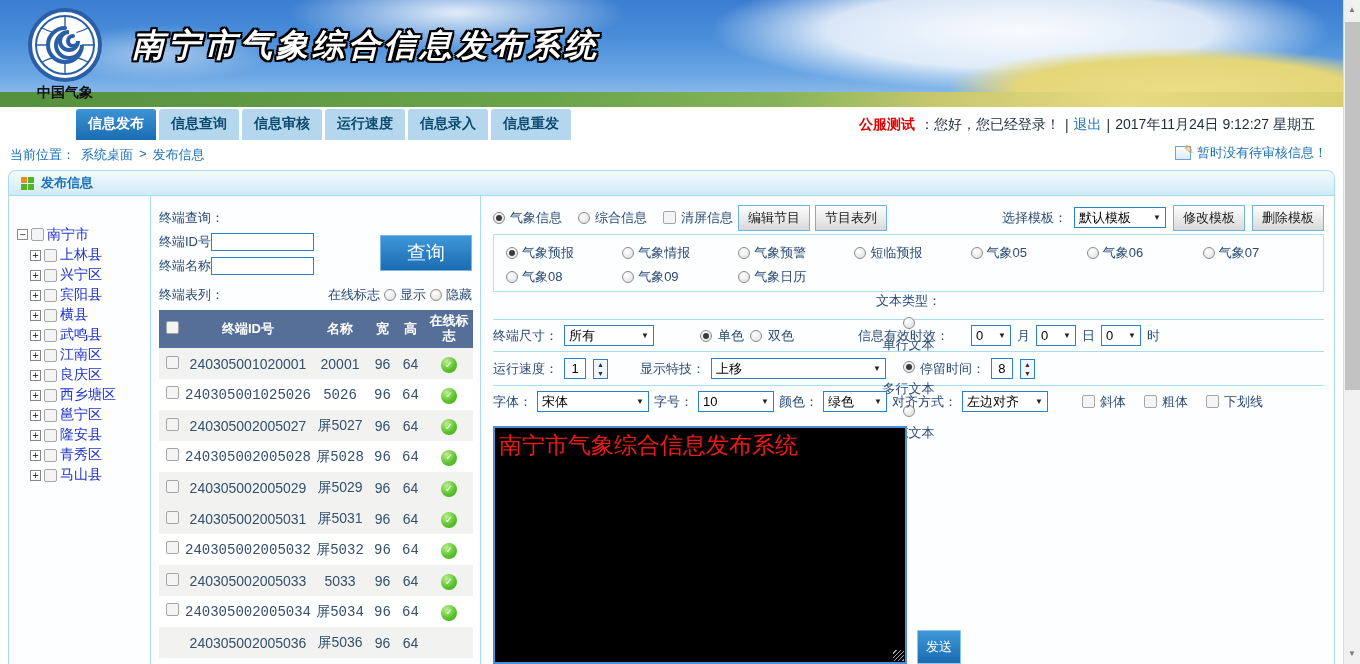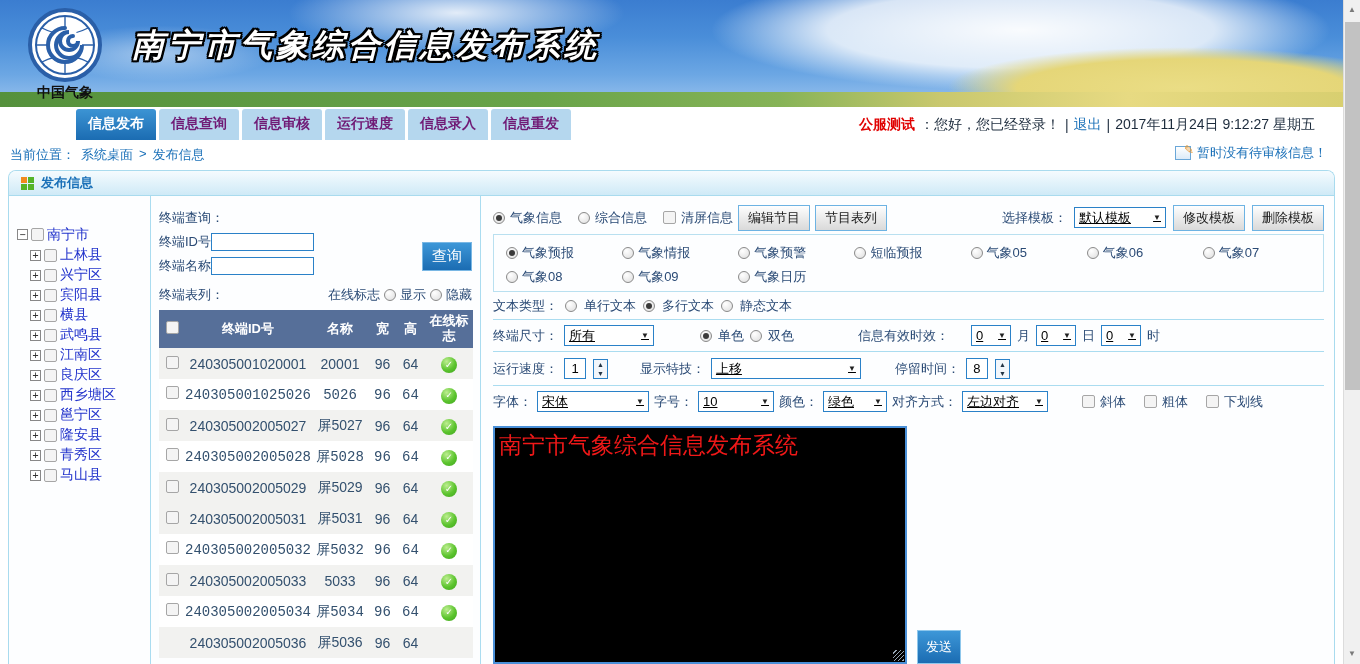--- a/index.html
+++ b/index.html
@@ -20,21 +20,21 @@
   .logo { position:absolute; left:26px; top:6px; }
   .logo-caption { position:absolute; left:22px; top:84px; width:86px; text-align:center;
     font-size:14px; font-weight:bold; color:#101010; }
   .header-title { position:absolute; left:132px; top:24px; font-size:32px; font-weight:bold;
     font-style:italic; letter-spacing:4px; color:#fff;
     text-shadow:-2px -2px 0 #000,2px -2px 0 #000,-2px 2px 0 #000,2px 2px 0 #000,0 -2px 0 #000,0 2px 0 #000,-2px 0 0 #000,2px 0 0 #000; }
 
   
   .navbar { position:absolute; top:107px; left:0; width:1343px; height:33px; background:#fff; }
   .tabs { position:absolute; left:76px; top:2px; display:flex; gap:3px; align-items:flex-end; }
-  .tab { padding:6px 12px 7px; font-size:14px; font-weight:bold; background:#b5d7ee; color:#701a75;
+  .tab { padding:6px 12px 7px; font-size:14px; font-weight:bold; background:#b5d7ee; color:#0c4a6e;
     border-radius:3px 3px 0 0; cursor:pointer; }
   .tab.active { background:linear-gradient(180deg,#3c94d4,#1b6cb2); color:#fff; }
   .nav-right { position:absolute; right:28px; top:9px; font-size:14px; color:#1c2b3c;
     display:flex; align-items:center; gap:5px; white-space:nowrap; }
   .nav-user { color:#e00000; font-weight:bold; }
   .nav-logout { color:#1a70b8; cursor:pointer; }
 
   
   .crumbrow { position:absolute; top:140px; left:0; width:1343px; height:27px; font-size:13px; }
   .crumb { position:absolute; left:10px; top:6px; color:#1a70b8; display:flex; gap:6px; }
@@ -61,22 +61,22 @@
   .tchildren .titem { height:20px; }
   .exp { width:11px; height:11px; border:1px solid #888; background:#fff; font-size:10px; line-height:9px;
     text-align:center; color:#333; flex:none; font-family:"DejaVu Sans Mono",monospace; }
   .cb { width:13px; height:13px; border:1px solid #a6a6a6; background:#f4f4f4; border-radius:2px; flex:none; display:inline-block; }
 
   
   .mid-col { width:330px; border-right:1px solid #aadcf0; padding:10px 8px 0 8px; position:relative;
     color:#2a4a75; font-size:13px; }
   .fline { height:24px; display:flex; align-items:center; }
   .tinput { width:103px; height:18px; border:1px solid #2a81c8; background:#fff; font-size:12px; padding:0 2px; }
-  .search-btn { position:absolute; right:8px; top:46px; background:linear-gradient(180deg,#3d97d8,#1b6cb2);
-    border:1px solid #79b7e4; color:#fff; font-size:15px; padding:4px 9px; cursor:pointer; }
+  .search-btn { position:absolute; right:8px; top:39px; background:linear-gradient(180deg,#3d97d8,#1b6cb2);
+    border:1px solid #79b7e4; color:#fff; font-size:19px; padding:4px 26px; cursor:pointer; }
   .list-line { display:flex; align-items:center; margin-top:7px; height:20px; }
   .list-right { margin-left:auto; display:flex; align-items:center; gap:4px; }
   .r { width:12px; height:12px; border:1px solid #8a8a8a; border-radius:50%;
     background:radial-gradient(circle at 35% 30%,#fff,#ddd); display:inline-block; flex:none; }
   .r.s::after { content:""; display:block; width:6px; height:6px; margin:2px; border-radius:50%; background:#3a3a3a; }
   table.term { margin-top:5px; width:314px; border-collapse:collapse; table-layout:fixed; }
   table.term th { background:#566f99; color:#fff; font-size:13px; font-weight:bold; height:38px;
     text-align:center; padding:0 1px; line-height:1.15; }
   table.term td { height:31px; text-align:center; font-size:14px; color:#33506e; overflow:hidden; white-space:nowrap; }
   table.term tr.odd { background:#f2f2f0; }
@@ -87,26 +87,26 @@
 
   
   .right-col { flex:1; padding:9px 10px 0 12px; position:relative; font-size:13px; color:#2a4a75; }
   .lbl { white-space:nowrap; }
   .rowa { display:flex; align-items:center; gap:5px; height:25px; }
   .rowa .gap { width:6px; }
   .btn { border:1px solid #6db3e3; background:linear-gradient(180deg,#fefefe,#d9d9d9);
     color:#1b1b1b; font-size:13px; padding:3px 9px; cursor:pointer; white-space:nowrap; }
   .rowa-right { margin-left:auto; display:flex; align-items:center; gap:7px; }
   .sel { display:inline-flex; align-items:center; justify-content:space-between; border:1px solid #2a81c8;
-    background:#fff; height:21px; padding:0 4px; font-size:13px; color:#000; cursor:pointer; white-space:nowrap;text-decoration:underline; }
+    background:#fff; height:21px; padding:0 4px; font-size:13px; color:#000; cursor:pointer; white-space:nowrap; }
   .sel .ar { font-size:8px; color:#222; margin-left:5px; }
   .rowb { border:1px solid #b9e0f0; margin-top:4px; padding:8px 4px 5px 12px; display:grid;
     grid-template-columns:repeat(7,1fr); row-gap:5px; }
   .rowb .opt { display:flex; align-items:center; gap:4px; height:19px; }
-  .rowc { display:flex; align-items:center; gap:7px; height:28px; border-bottom:1px solid #aadcf0; }
+  .rowc { display:flex; align-items:center; gap:7px; height:28px; border-bottom:1px solid #aadcf0;flex-direction:column; }
   .rowd { display:flex; align-items:center; gap:6px; height:32px; border-bottom:1px solid #aadcf0; }
   .rowe { display:flex; align-items:center; gap:6px; height:34px; border-bottom:1px solid #aadcf0; }
   .rowf { display:flex; align-items:center; gap:5px; height:31px; }
   .numbox { display:inline-block; width:22px; height:21px; border:1px solid #2a81c8; background:#fff;
     text-align:center; line-height:20px; font-size:13px; color:#000; }
   .spin { display:inline-flex; flex-direction:column; border:1px solid #2a81c8; margin-left:1px; background:#f2f6fb; }
   .spin b { font-size:7px; line-height:9px; padding:0 3px; color:#234; cursor:pointer; font-weight:normal; }
   .preview-wrap { position:relative; margin-top:9px; height:240px; }
   .preview { width:414px; height:238px; background:#000; border:2px solid #4a90d8; position:relative;
     color:#f01818; font-family:"Liberation Serif","DejaVu Serif",serif; font-size:23px; padding:2px 4px; }
@@ -496,21 +496,21 @@
 
         <div class="rowe">
           <span class="lbl">运行速度：</span>
           <span class="numbox">1</span>
           <span class="spin">
             <b>▲</b>
             <b>▼</b>
           </span>
           <span style="width:20px"></span>
           <span class="lbl">显示特技：</span>
-          <span class="sel" style="width:150px">
+          <span class="sel" style="width:175px">
             <span>上移</span>
             <b class="ar">▼</b>
           </span>
           <span style="width:22px"></span>
           <span class="lbl">停留时间：</span>
           <span class="numbox">8</span>
           <span class="spin">
             <b>▲</b>
             <b>▼</b>
           </span>

